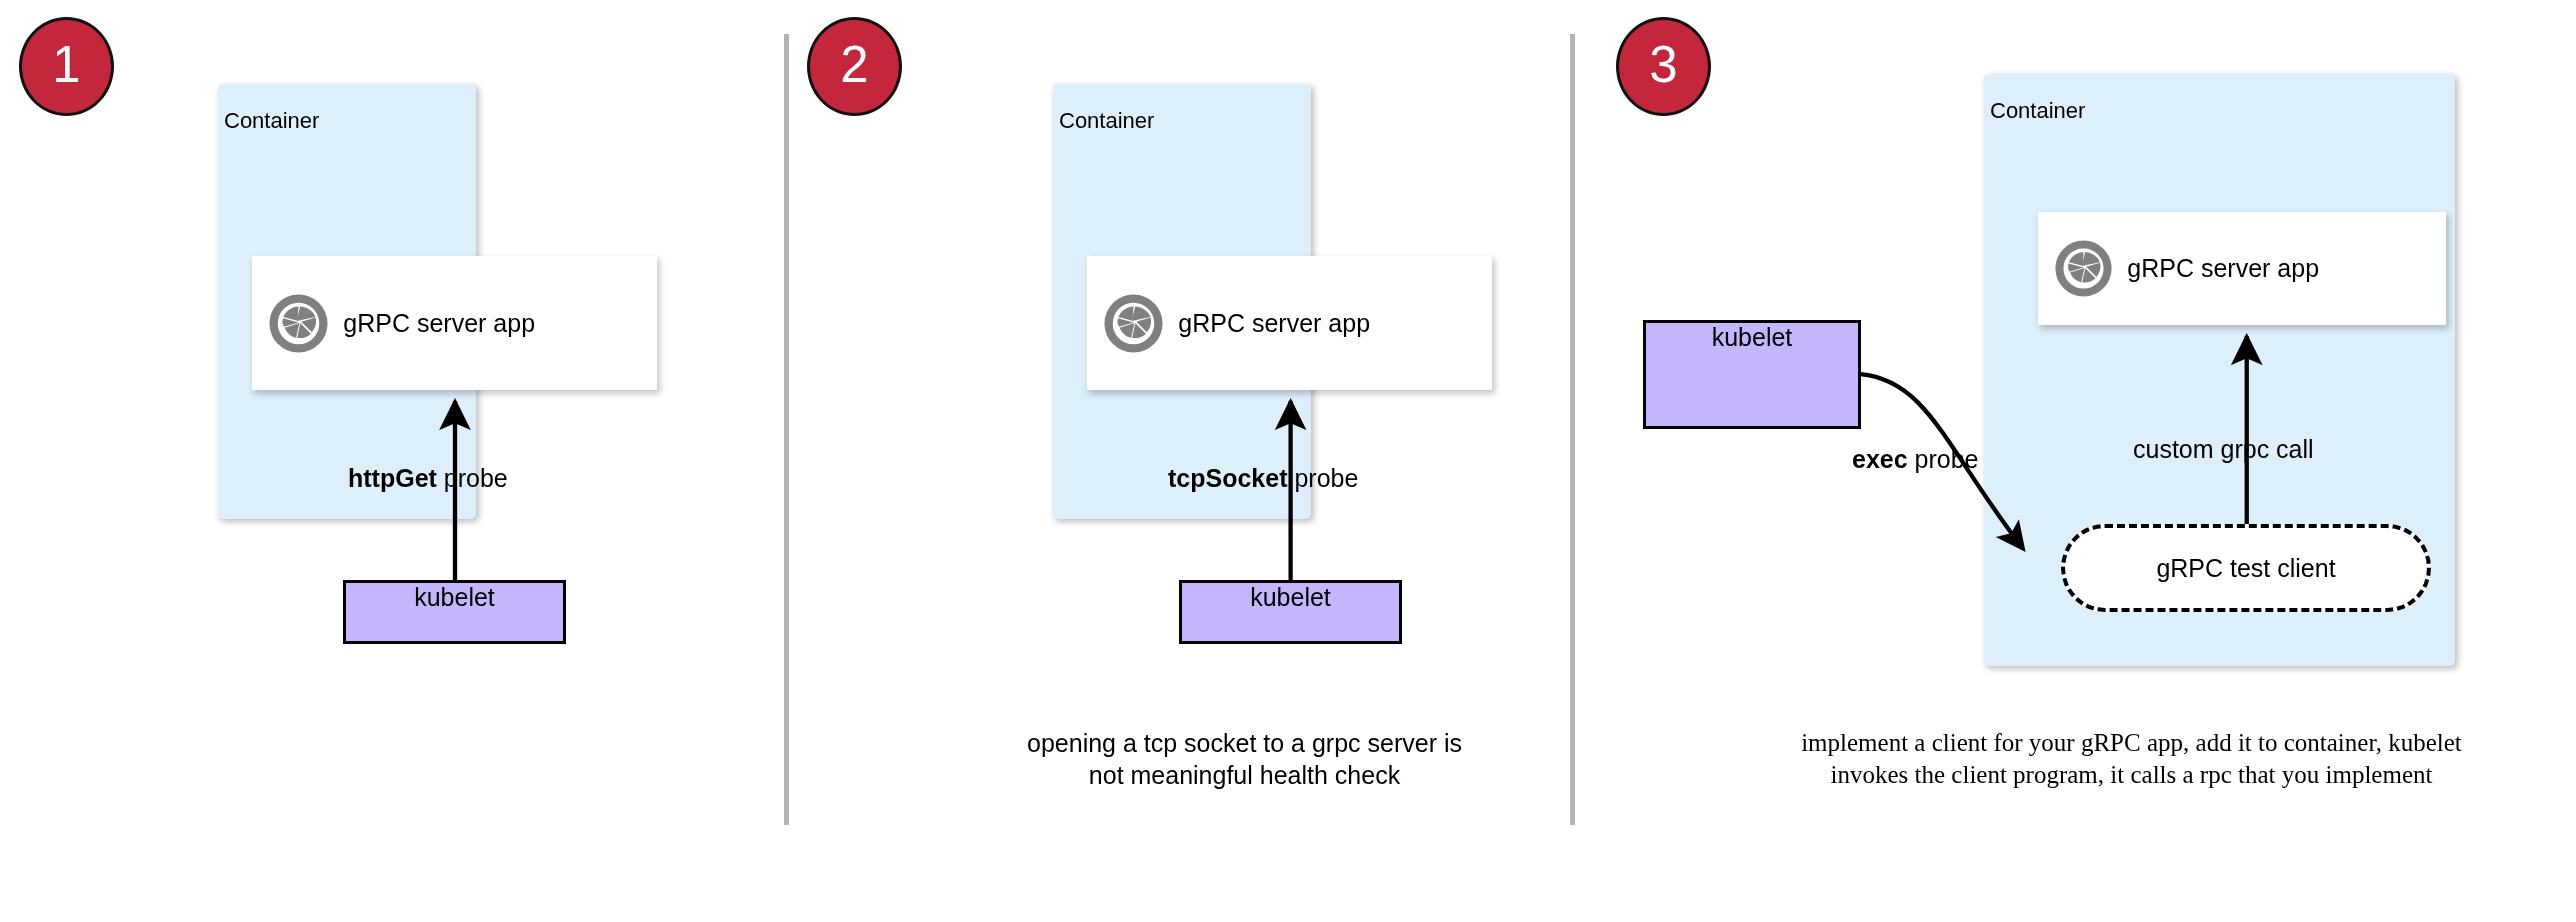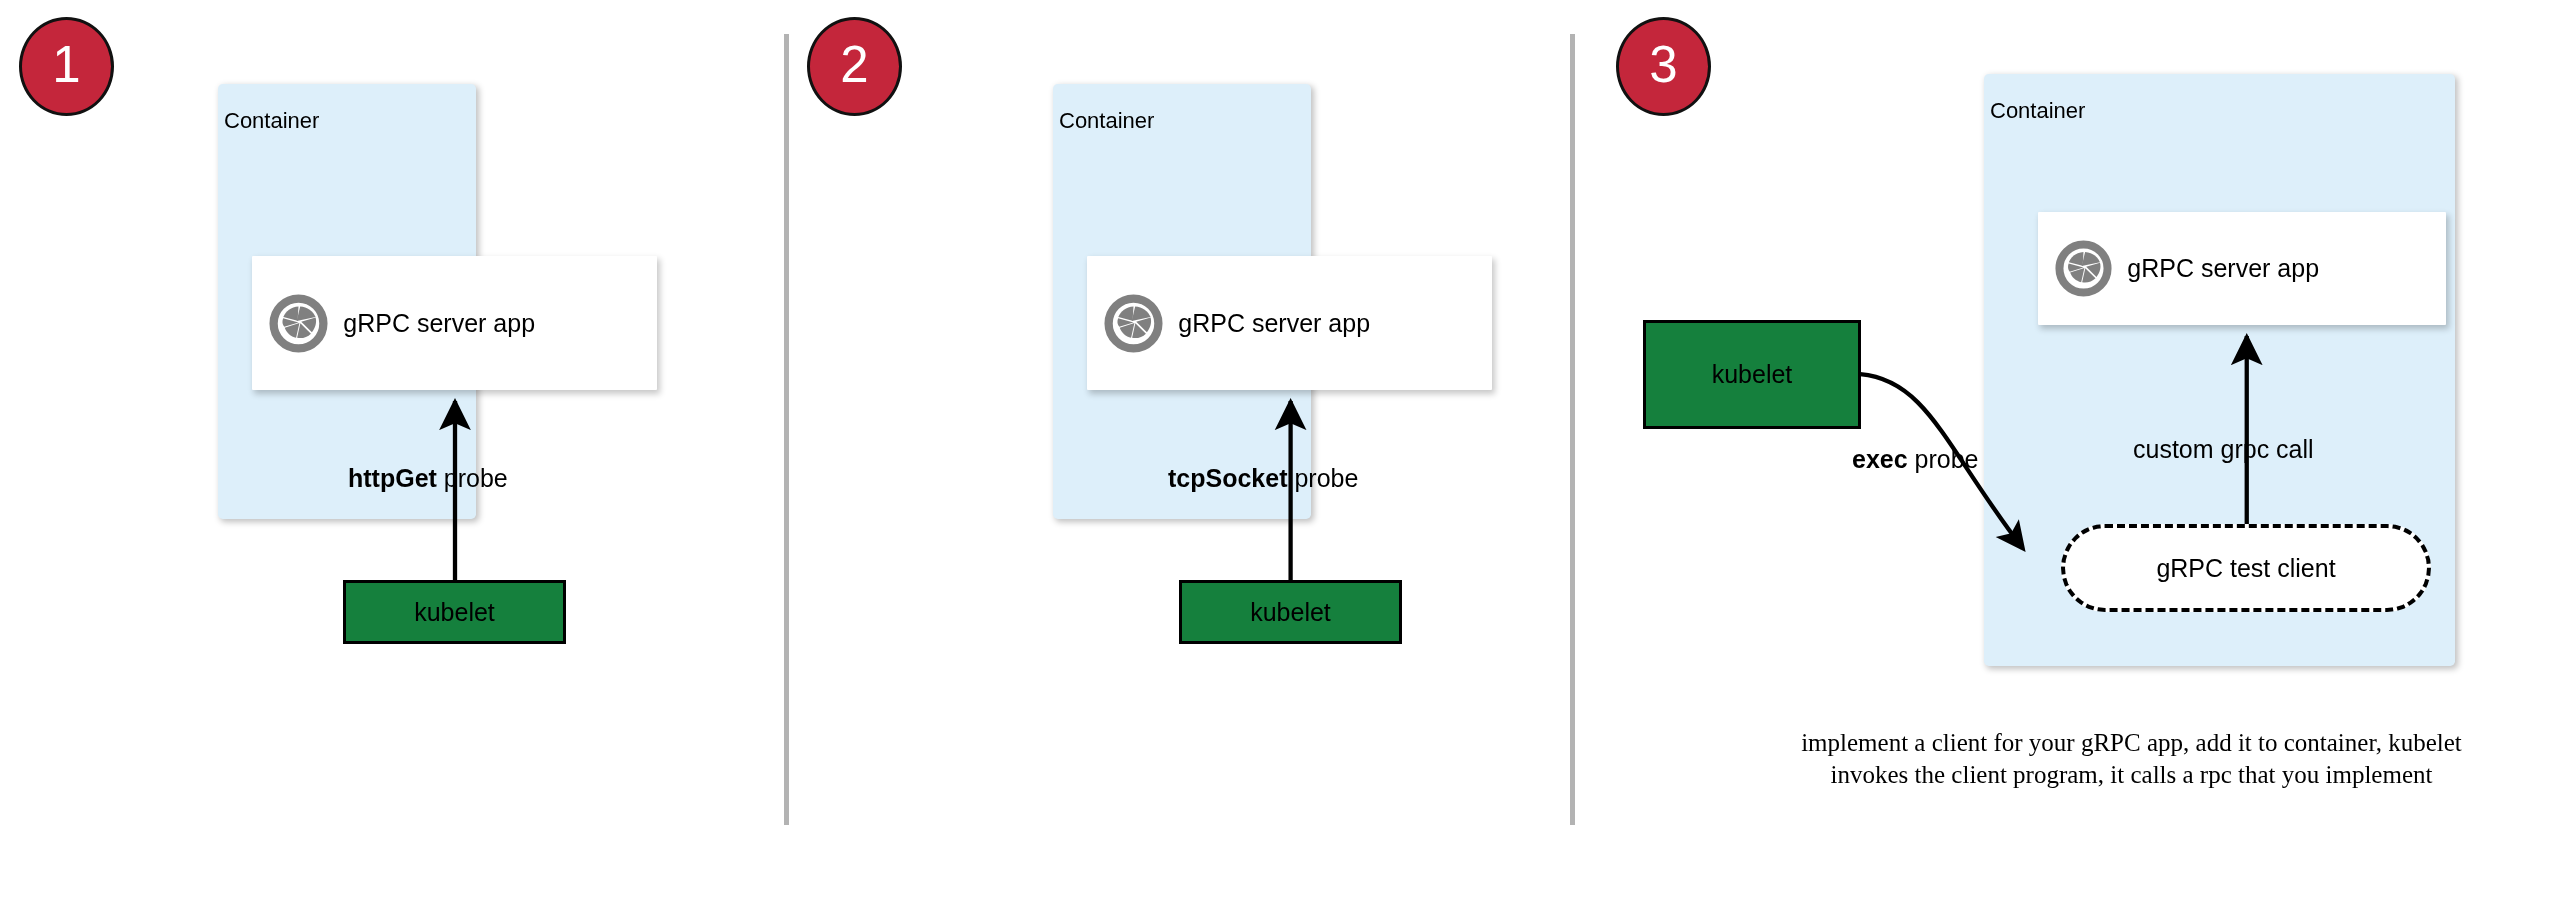--- a/index.html
+++ b/index.html
@@ -92,25 +92,25 @@
   .app-card .label {
     font-size: 25px;
     margin-left: 15.3px;
     white-space: nowrap;
   }
   .aperture { flex: 0 0 auto; display:block; }
 
   
   .kubelet-box {
     position: absolute;
-    background: #15803d;
+    background: #c4b5fd;
     border: 3.8px solid #000000;
     box-sizing: border-box;
     display: flex;
-    align-items: center;
+    align-items: flex-start;
     justify-content: center;
     font-size: 25px;
     white-space: nowrap;
   }
 
   
   .dashed-box {
     position: absolute;
     background: #ffffff;
     border: 4.8px dashed #000000;
@@ -238,20 +238,21 @@
     </svg>
 
     <div class="edge-label" style="left:382px; top:464px;">
       <b>tcpSocket</b><span> probe</span>
     </div>
 
     <div class="kubelet-box" style="left:393px; top:580px; width:223px; height:64px;">
       <span>kubelet</span>
     </div>
 
+    <div class="caption" style="left:239px; top:727px; width:439px;">opening a tcp socket to a grpc server is not meaningful health check</div>
   </div>
 
   <div class="panel" id="panel-3">
 
     <div class="step-badge" style="left:44px; top:17px;">
       <span class="num">3</span>
     </div>
 
     <div class="container-box" style="left:412px; top:74px; width:471px; height:592px;">
       <div class="container-label">Container</div>

